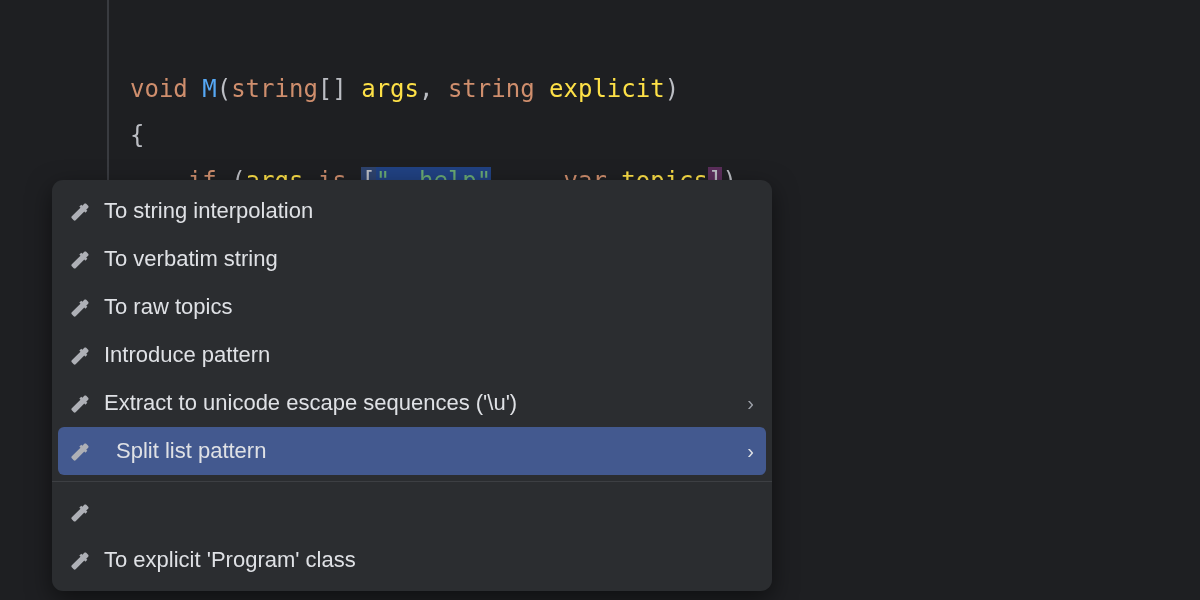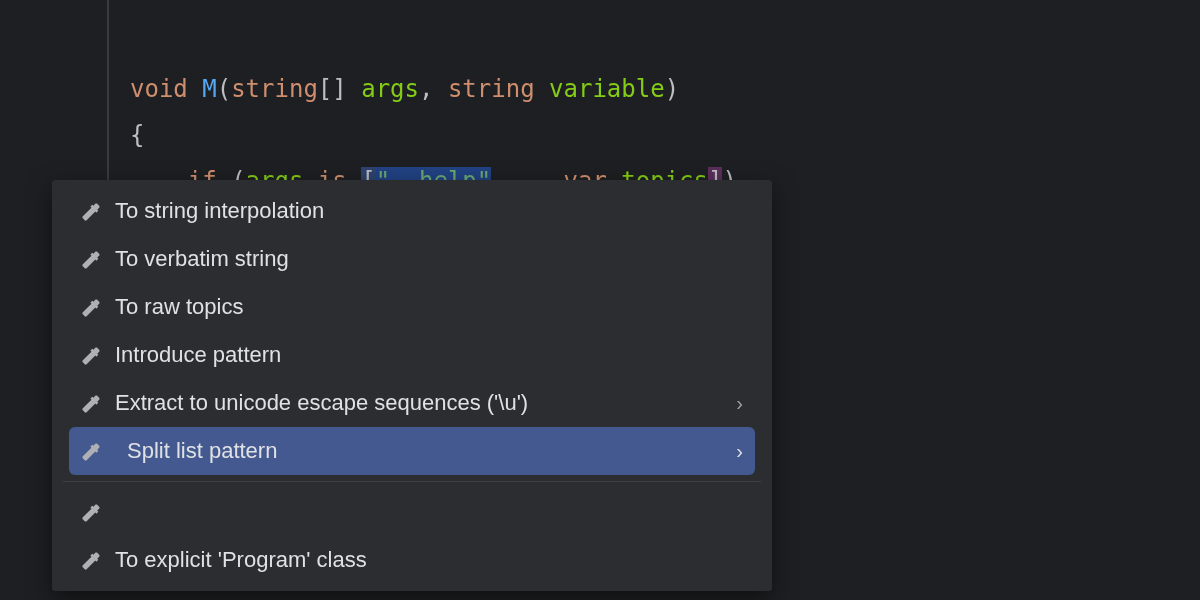--- a/index.html
+++ b/index.html
@@ -25,36 +25,36 @@
   top: 20px;
   font-family: "Consolas", "Menlo", "Monaco", monospace;
   font-size: 24px;
   line-height: 46px;
   white-space: pre;
 }
 .kw { color: #cf8e6d; }
 .mname { color: #56a8f5; }
 .type { color: #cf8e6d; text-align: center; }
 .pun { color: #bcbec4; }
-.id  { color: #84cc16; }
+.id  { color: #fde047; }
 .str { color: #6aab73; }
 .bracket-hi { background: #2e436e; }
 .selection { background: #214283; }
 .rainbow-close { background: #5b2e5b; color: #bcbec4; }
 .plain { color: #bcbec4; }
 
 .popup {
   position: absolute;
   left: 52px;
   top: 180px;
   width: 720px;
   background: #2b2d30;
-  border-radius: 3px;
+  border-radius: 11px;
   box-shadow: 0 8px 24px rgba(0,0,0,0.5);
-  padding: 7px 11px;
+  padding: 7px 0;
   overflow: hidden;
 }
 .menu-item {
   display: flex;
   align-items: center;
   height: 48px;
   padding: 0 18px;
   color: #dfe1e5;
   font-size: 22px;
   cursor: pointer;
@@ -85,21 +85,21 @@
   margin: 6px 0;
 }
 .icon-hammer path { fill: #aeb0b6; }
 </style>
 </head>
 <body>
 
 <div class="gutter"></div>
 
 <div class="code-area">
-<span class="kw">void</span><span class="plain"> </span><span class="mname">M</span><span class="pun">(</span><span class="type">string</span><span class="pun">[]</span><span class="id"> args</span><span class="pun">, </span><span class="type">string</span><span class="id"> variable</span><span class="pun">)</span>
+<span class="kw">void</span><span class="plain"> </span><span class="mname">M</span><span class="pun">(</span><span class="type">string</span><span class="pun">[]</span><span class="id"> args</span><span class="pun">, </span><span class="type">string</span><span class="id"> explicit</span><span class="pun">)</span>
 <span class="pun">{</span>
 <span>    </span><span class="kw">if</span><span class="pun"> (</span><span class="id">args </span><span class="kw">is</span><span class="plain"> </span><span class="pun bracket-hi">[</span><span class="str selection">"--help"</span><span class="pun">, .. </span><span class="kw">var</span><span class="id"> topics</span><span class="rainbow-close">]</span><span class="pun">)</span>
 </div>
 
 <div class="popup">
   <div id="menu-group-1">
       <div class="menu-item">
         <svg class="icon-hammer" viewBox="0 0 16 16">
           <path d="M13.2 4.2 11.8 2.8c-.4-.4-1-.4-1.4 0L9 4.2l-.8-.8L6.8 4.8l.8.8-6.3 6.3c-.4.4-.4 1 0 1.4l1.4 1.4c.4.4 1 .4 1.4 0l6.3-6.3.8.8 1.4-1.4-.8-.8 1.4-1.4c.4-.4.4-1 0-1.4z"></path>
         </svg>

